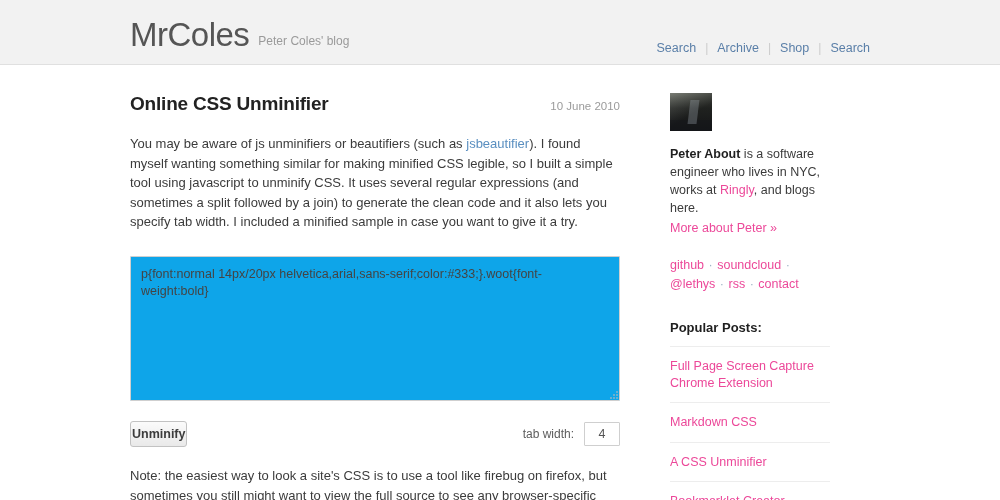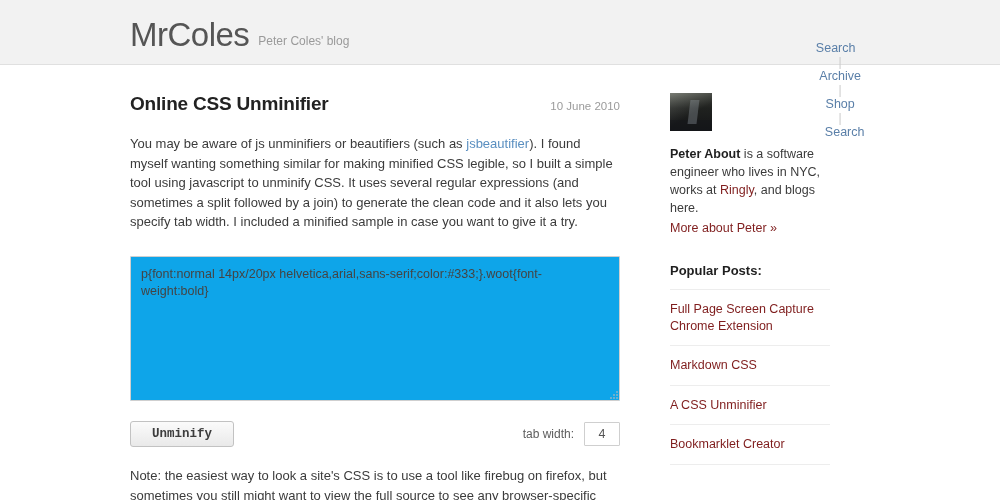--- a/index.html
+++ b/index.html
@@ -52,21 +52,20 @@
     position: relative;
     top: -1px;
   }
   .main-nav {
     position: absolute;
     right: 0;
     top: 41px;
     display: flex;
     align-items: center;
     font-size: 12.5px;
-    flex-direction: column;
   }
   .main-nav a {
     color: #5a7fa8;
     text-decoration: none;
     padding: 0 9px;
   }
   .main-nav .nav-sep {
     color: #cccccc;
     font-size: 12px;
   }
@@ -161,25 +160,25 @@
     height: 2px;
   }
   .form-row {
     margin-top: 20px;
     display: flex;
     align-items: center;
     justify-content: space-between;
     width: 490px;
   }
   .btn-unminify {
-    font-family: Liberation Mono, monospace;
+    font-family: Liberation Sans, sans-serif;
     font-size: 12.5px;
     font-weight: bold;
     color: #3c3c3c;
-    padding: 6px 21px;
+    padding: 6px 1px;
     border: 1px solid #c2c2c2;
     border-radius: 3px;
     background: linear-gradient(to bottom, #fbfbfb 0%, #e9e9e9 100%);
     cursor: pointer;
     line-height: 1;
   }
   .tabwidth-group {
     display: flex;
     align-items: center;
   }
@@ -233,21 +232,21 @@
     background: rgba(20,22,26,0.5);
   }
   .bio {
     margin-top: 14px;
     font-size: 12.5px;
     line-height: 18px;
     color: #3b3b3b;
   }
   .bio b { color: #1f1f1f; }
   .bio a, .sidebar a {
-    color: #7f1d1d;
+    color: #ec4899;
     text-decoration: none;
   }
   .bio-more {
     display: block;
     margin-top: 2px;
   }
   .social {
     margin-top: 19px;
     font-size: 12.5px;
     line-height: 19px;
@@ -339,20 +338,31 @@
   </div>
 
   <div class="sidebar">
     <span class="avatar"></span>
 
     <div class="bio">
       <b>Peter About</b><span> is a software engineer who lives in NYC, works at </span><a href="#">Ringly</a><span>, and blogs here.</span>
       <a class="bio-more" href="#">More about Peter »</a>
     </div>
 
+    <div class="social">
+      <a href="#">github</a>
+      <span class="dot">·</span>
+      <a href="#">soundcloud</a>
+      <span class="dot">·</span>
+      <a href="#">@lethys</a>
+      <span class="dot">·</span>
+      <a href="#">rss</a>
+      <span class="dot">·</span>
+      <a href="#">contact</a>
+    </div>
 
     <div class="sidebar-heading">Popular Posts:</div>
     <ul class="post-list">
       <li>
           <a href="#">Full Page Screen Capture Chrome Extension</a>
         </li>
       <li>
           <a href="#">Markdown CSS</a>
         </li>
       <li>

